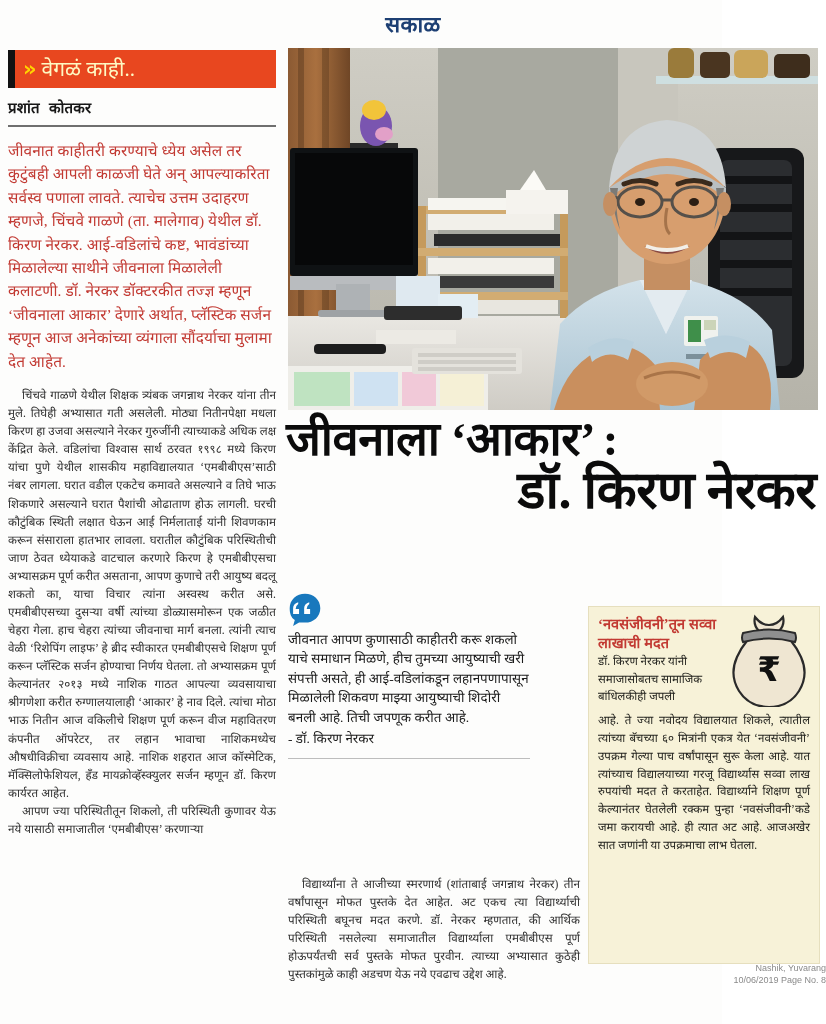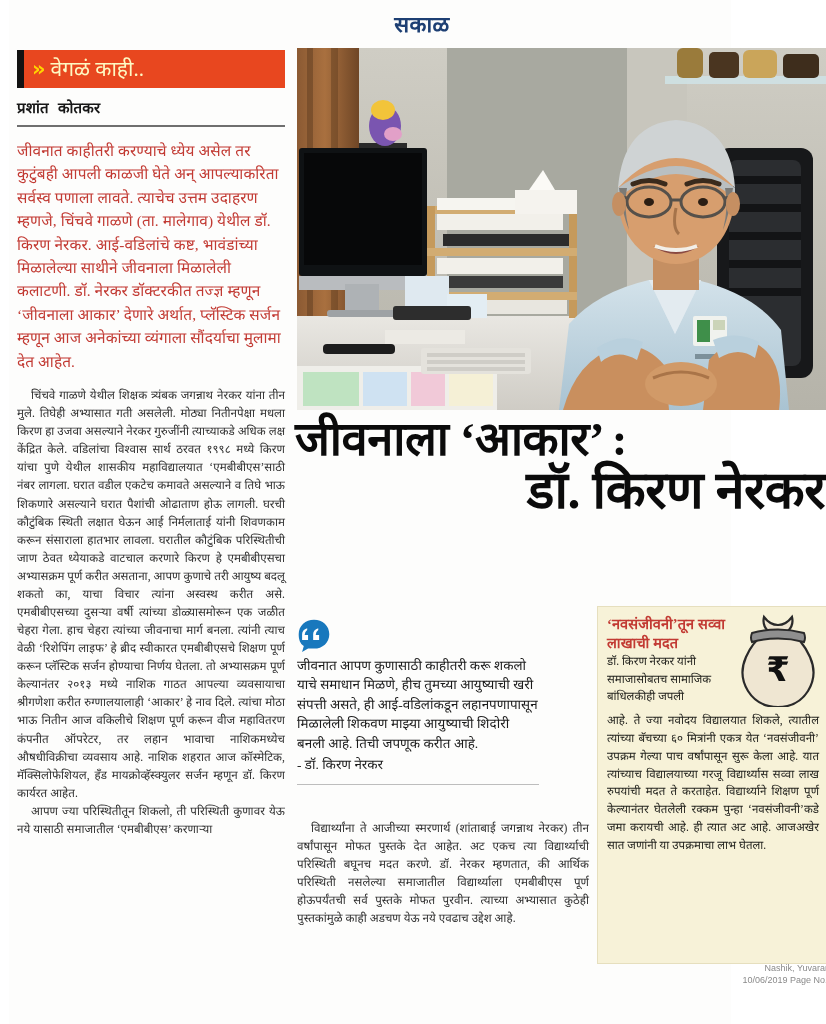--- a/index.html
+++ b/index.html
@@ -8,21 +8,20 @@
     background:#ffffff;
     font-family:"Liberation Serif","DejaVu Serif",serif;
     overflow:hidden;
     position:relative;
   }
   .page{
     position:relative;
     width:722px;height:1024px;
     background:#fdfdfc;
     box-sizing:border-box;
-    margin-left:9px;
   }
 
   
   .masthead{
     position:absolute;left:0;top:8px;width:826px;
     text-align:center;
   }
   .masthead-logo{
     font-family:"Liberation Serif","DejaVu Serif",serif;
     font-size:22px;font-weight:700;color:#1d3f73;
@@ -99,41 +98,41 @@
     font-size:47px;
     line-height:1.02;
     letter-spacing:-.5px;
     font-family:"Liberation Serif","DejaVu Serif",serif;
   }
   .headline .l1{display:block;text-align:left;padding-right:4px;}
   .headline .l2{display:block;text-align:right;padding-right:4px;font-size:52px;}
 
   
   .quote-block{
-    position:absolute;left:288px;top:618px;width:242px;
+    position:absolute;left:288px;top:592px;width:242px;
   }
   .quote-mark{
     width:34px;height:34px;display:block;
   }
   .quote-text{
     margin-top:4px;
     color:#1b1b1b;
     font-size:13.4px;
     line-height:1.45;
     letter-spacing:.05px;
   }
   .quote-attrib{
     margin-top:3px;
     color:#1b1b1b;font-size:13.4px;line-height:1.4;
   }
   .quote-divider{
     margin-top:9px;height:1px;background:#bdbdbd;width:100%;
   }
   .mid-body{
-    position:absolute;left:288px;top:820px;width:292px;
+    position:absolute;left:288px;top:876px;width:292px;
   }
 
   
   .yellow-box{
     position:absolute;left:588px;top:606px;width:232px;height:358px;
     background:#f7f2d8;
     border:1px solid #e6dfbe;
     box-sizing:border-box;
     padding:8px 9px 8px 9px;
     overflow:hidden;

